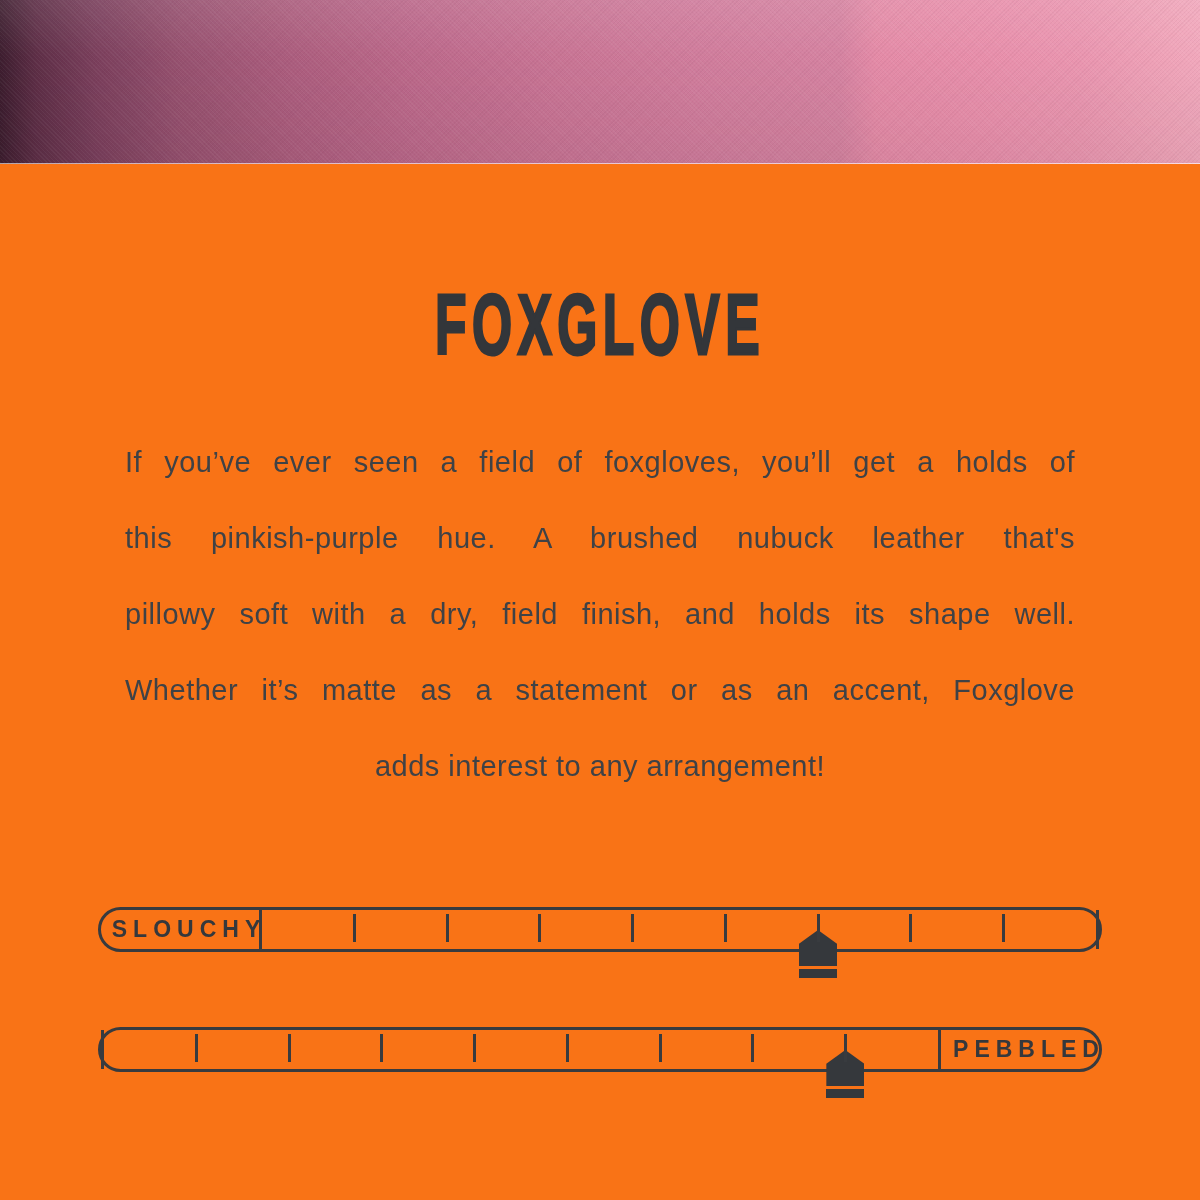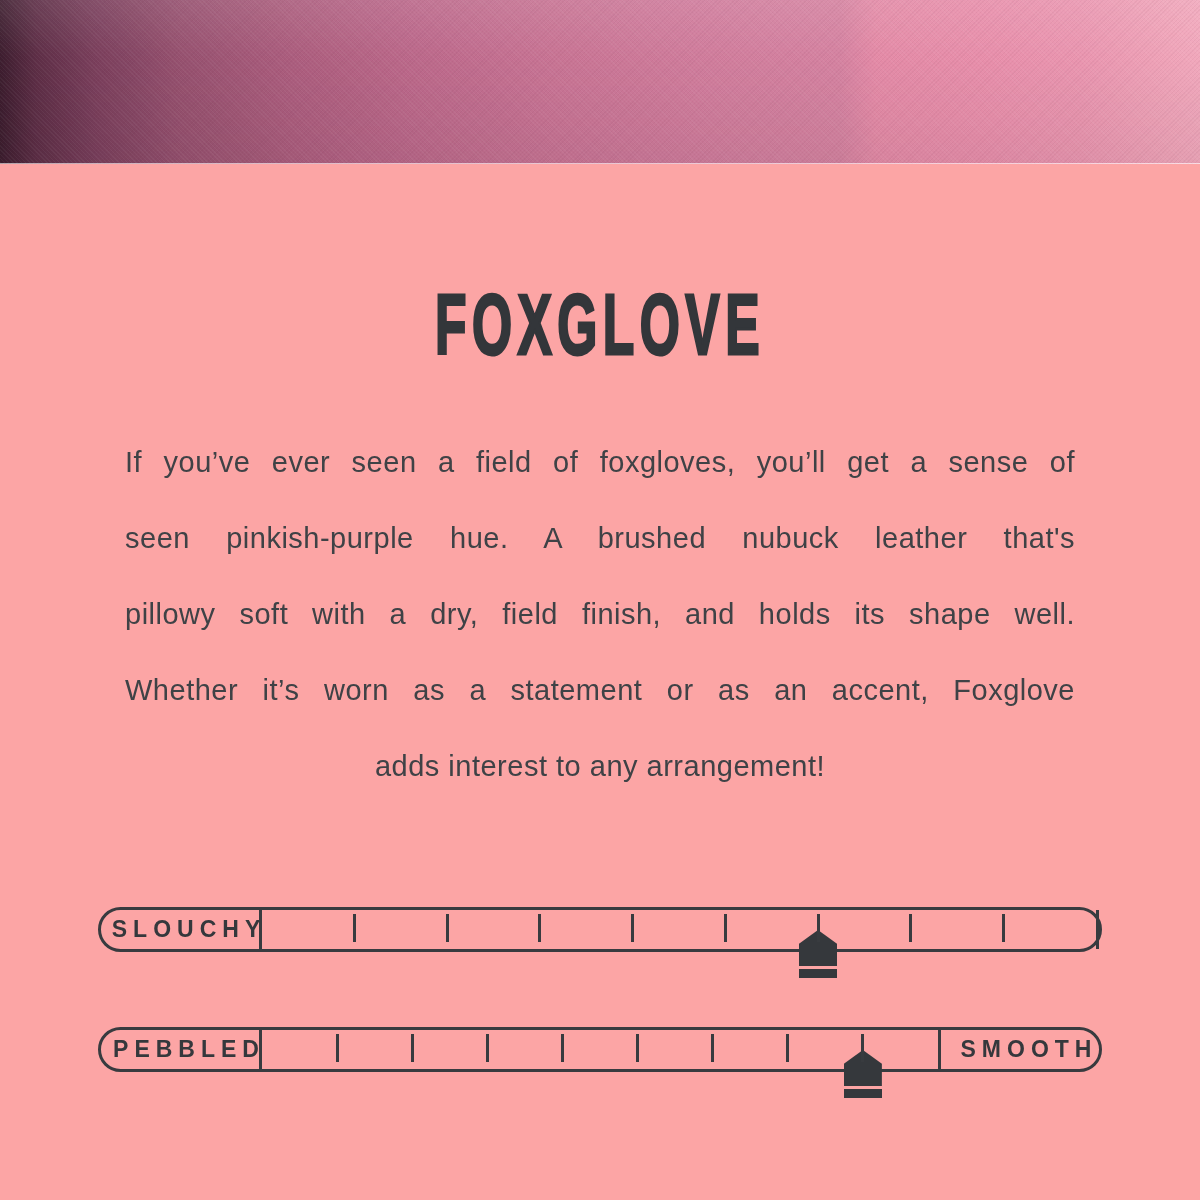--- a/index.html
+++ b/index.html
@@ -1,17 +1,17 @@
 <!DOCTYPE html>
 <html><head>
 <meta charset="utf-8">
 <style>
   html,body{margin:0;padding:0;}
   body{background:#e4e3e3;font-family:"Liberation Sans",sans-serif;}
-  .canvas{position:relative;width:1200px;height:1200px;background:#fca5a5;overflow:hidden;}
+  .canvas{position:relative;width:1200px;height:1200px;background:#f97316;overflow:hidden;}
 
   
   .swatch{
     position:absolute;left:0;top:0;width:1200px;height:163px;
     background:
       repeating-linear-gradient(45deg, rgba(255,255,255,0.045) 0 1px, rgba(255,255,255,0) 1px 3px),
       repeating-linear-gradient(-45deg, rgba(90,25,55,0.05) 0 1px, rgba(90,25,55,0) 1px 3px),
       linear-gradient(to bottom, rgba(255,255,255,0.09) 0%, rgba(255,255,255,0) 35%, rgba(0,0,0,0.05) 100%),
       linear-gradient(to right,
         #3c1d2e 0%,
@@ -71,24 +71,24 @@
 </head>
 <body>
 
 <div class="canvas">
 
   <div class="swatch"></div>
 
   <div class="title">FOXGLOVE</div>
 
   <div class="para">
-    <div class="para-line">If you’ve ever seen a field of foxgloves, you’ll get a sense of</div>
-    <div class="para-line">seen pinkish-purple hue. A brushed nubuck leather that's</div>
+    <div class="para-line">If you’ve ever seen a field of foxgloves, you’ll get a holds of</div>
+    <div class="para-line">this pinkish-purple hue. A brushed nubuck leather that's</div>
     <div class="para-line">pillowy soft with a dry, field finish, and holds its shape well.</div>
-    <div class="para-line">Whether it’s worn as a statement or as an accent, Foxglove</div>
+    <div class="para-line">Whether it’s matte as a statement or as an accent, Foxglove</div>
     <div class="para-line centered">adds interest to any arrangement!</div>
   </div>
 
   <div class="scale scale-1">
     <div class="scale-section">SLOUCHY</div>
     <div class="scale-divider"></div>
     <div class="scale-track">
       <div class="marker" style="left: calc(66.6667% - 19px);">
         <div class="marker-head"></div>
         <div class="marker-base"></div>
@@ -99,33 +99,32 @@
         <div class="tick" style="left: calc(44.4444% - 1.5px);"></div>
         <div class="tick" style="left: calc(55.5556% - 1.5px);"></div>
         <div class="tick" style="left: calc(66.6667% - 1.5px);"></div>
         <div class="tick" style="left: calc(77.7778% - 1.5px);"></div>
         <div class="tick" style="left: calc(88.8889% - 1.5px);"></div>
       </div>
     <div class="scale-divider"></div>
   </div>
 
   <div class="scale scale-2">
-    <div class="scale-section">PEBBLED</div>
     <div class="scale-divider"></div>
     <div class="scale-track">
       <div class="marker" style="left: calc(88.8889% - 19px);">
         <div class="marker-head"></div>
         <div class="marker-base"></div>
       </div>
     <div class="tick" style="left: calc(11.1111% - 1.5px);"></div>
         <div class="tick" style="left: calc(22.2222% - 1.5px);"></div>
         <div class="tick" style="left: calc(33.3333% - 1.5px);"></div>
         <div class="tick" style="left: calc(44.4444% - 1.5px);"></div>
         <div class="tick" style="left: calc(55.5556% - 1.5px);"></div>
         <div class="tick" style="left: calc(66.6667% - 1.5px);"></div>
         <div class="tick" style="left: calc(77.7778% - 1.5px);"></div>
         <div class="tick" style="left: calc(88.8889% - 1.5px);"></div>
       </div>
     <div class="scale-divider"></div>
-    <div class="scale-section">SMOOTH</div>
+    <div class="scale-section">PEBBLED</div>
   </div>
 
 </div>
 
 </body></html>

